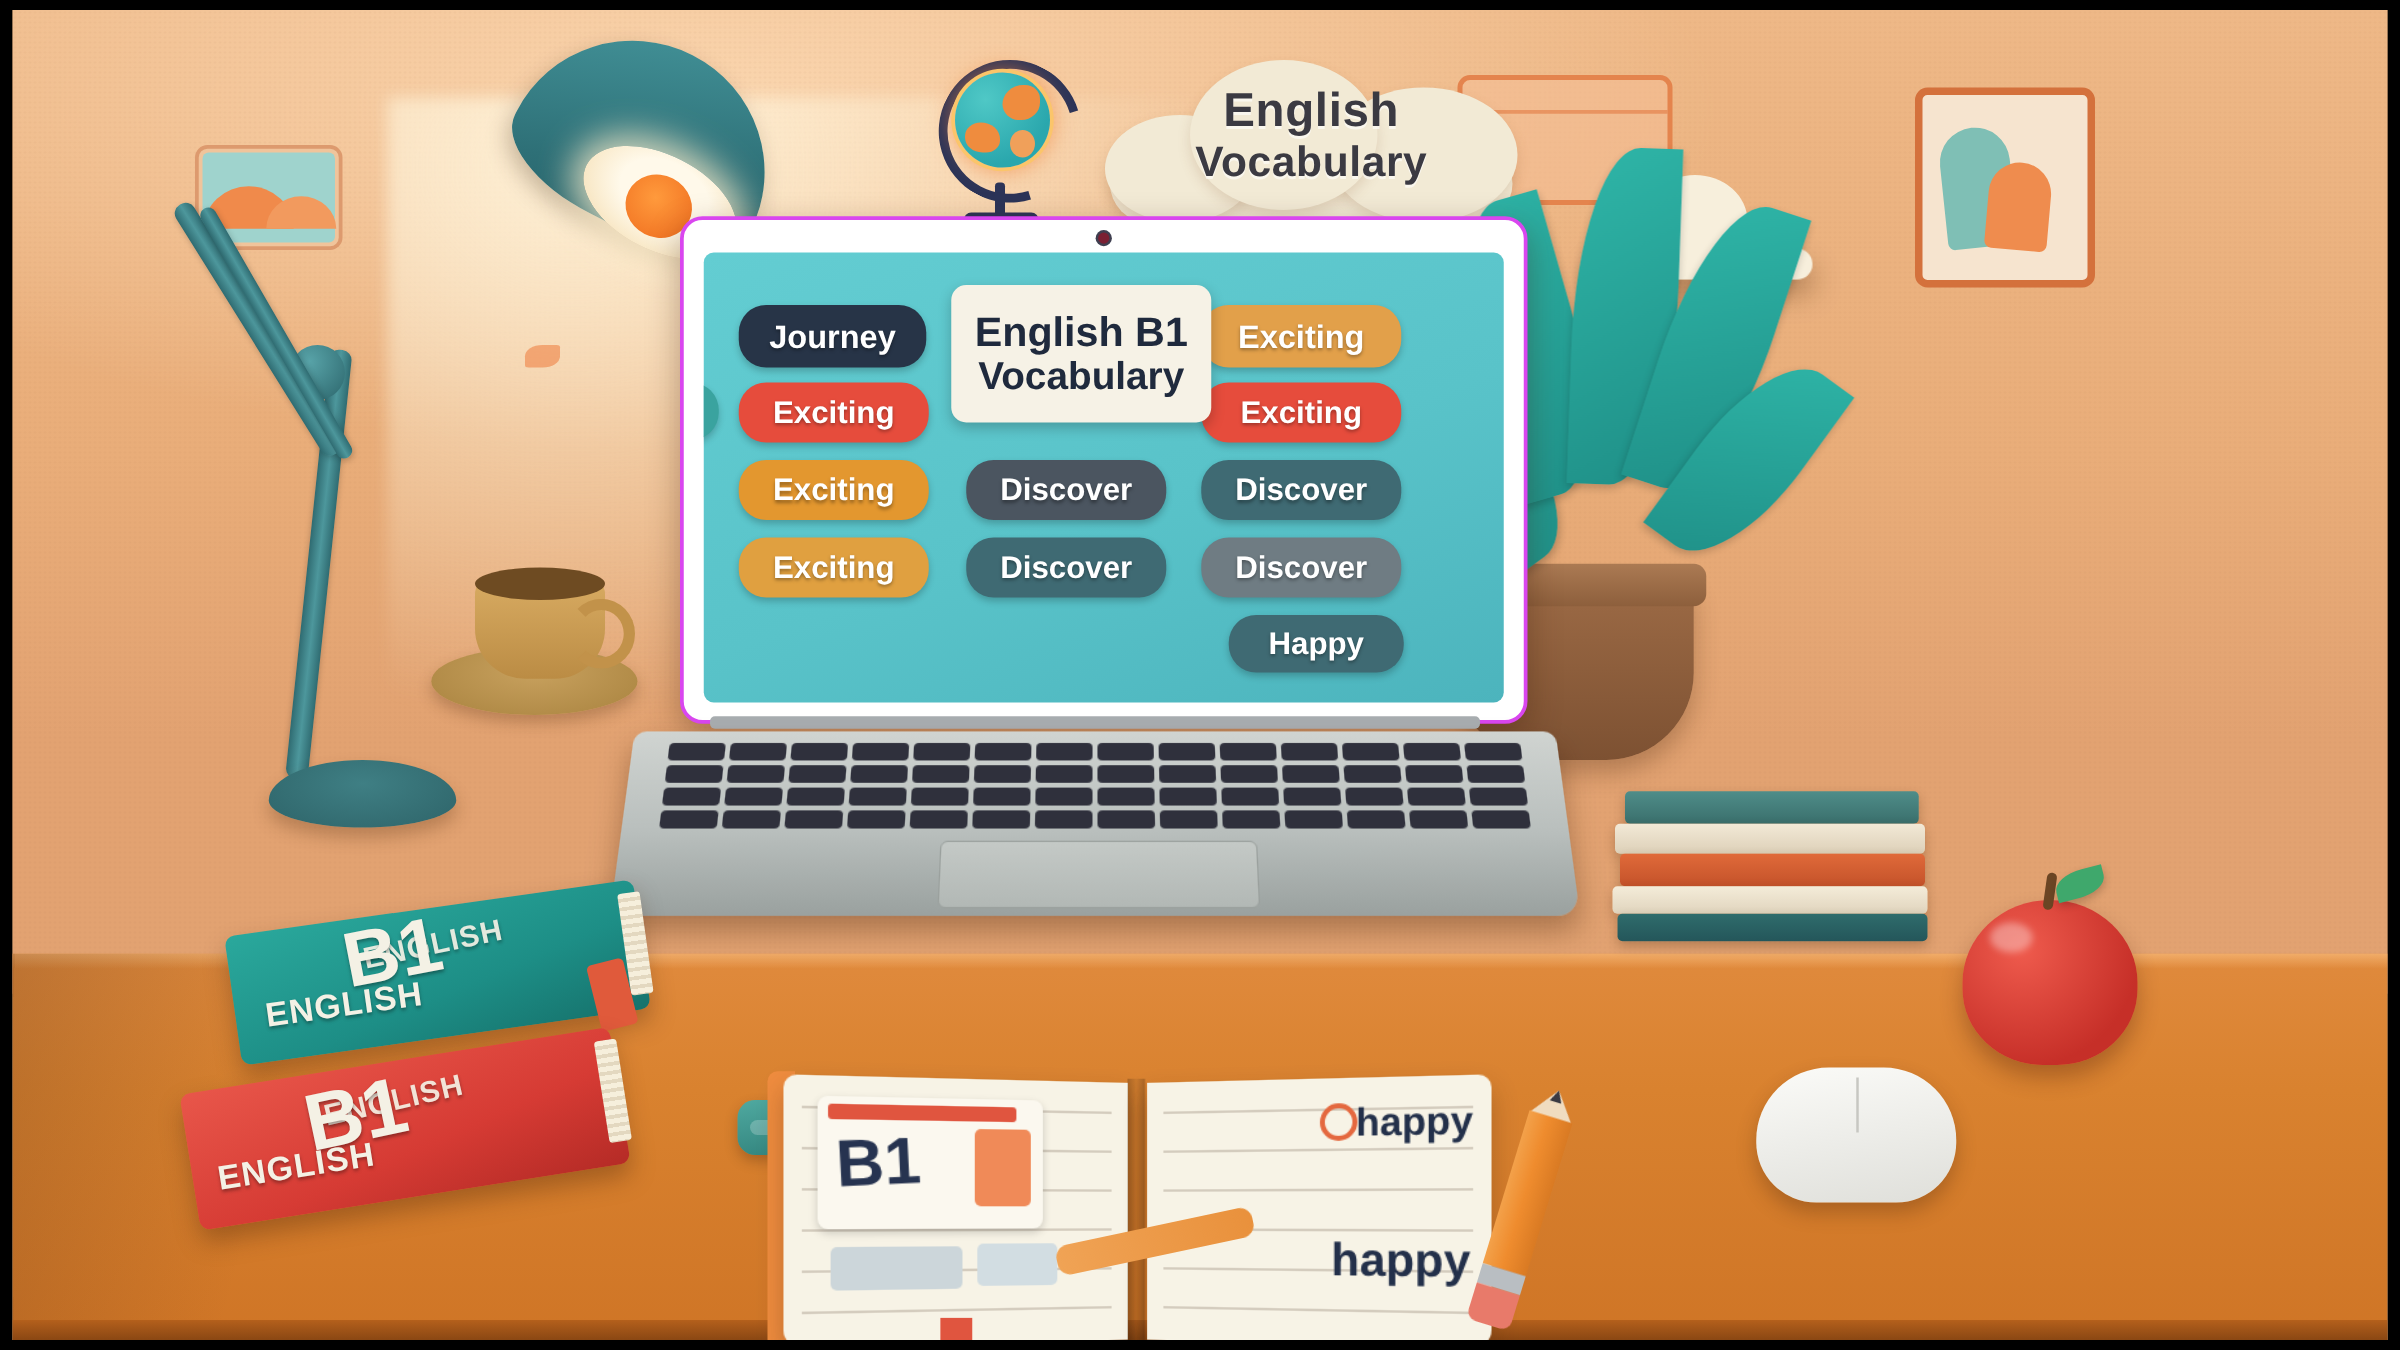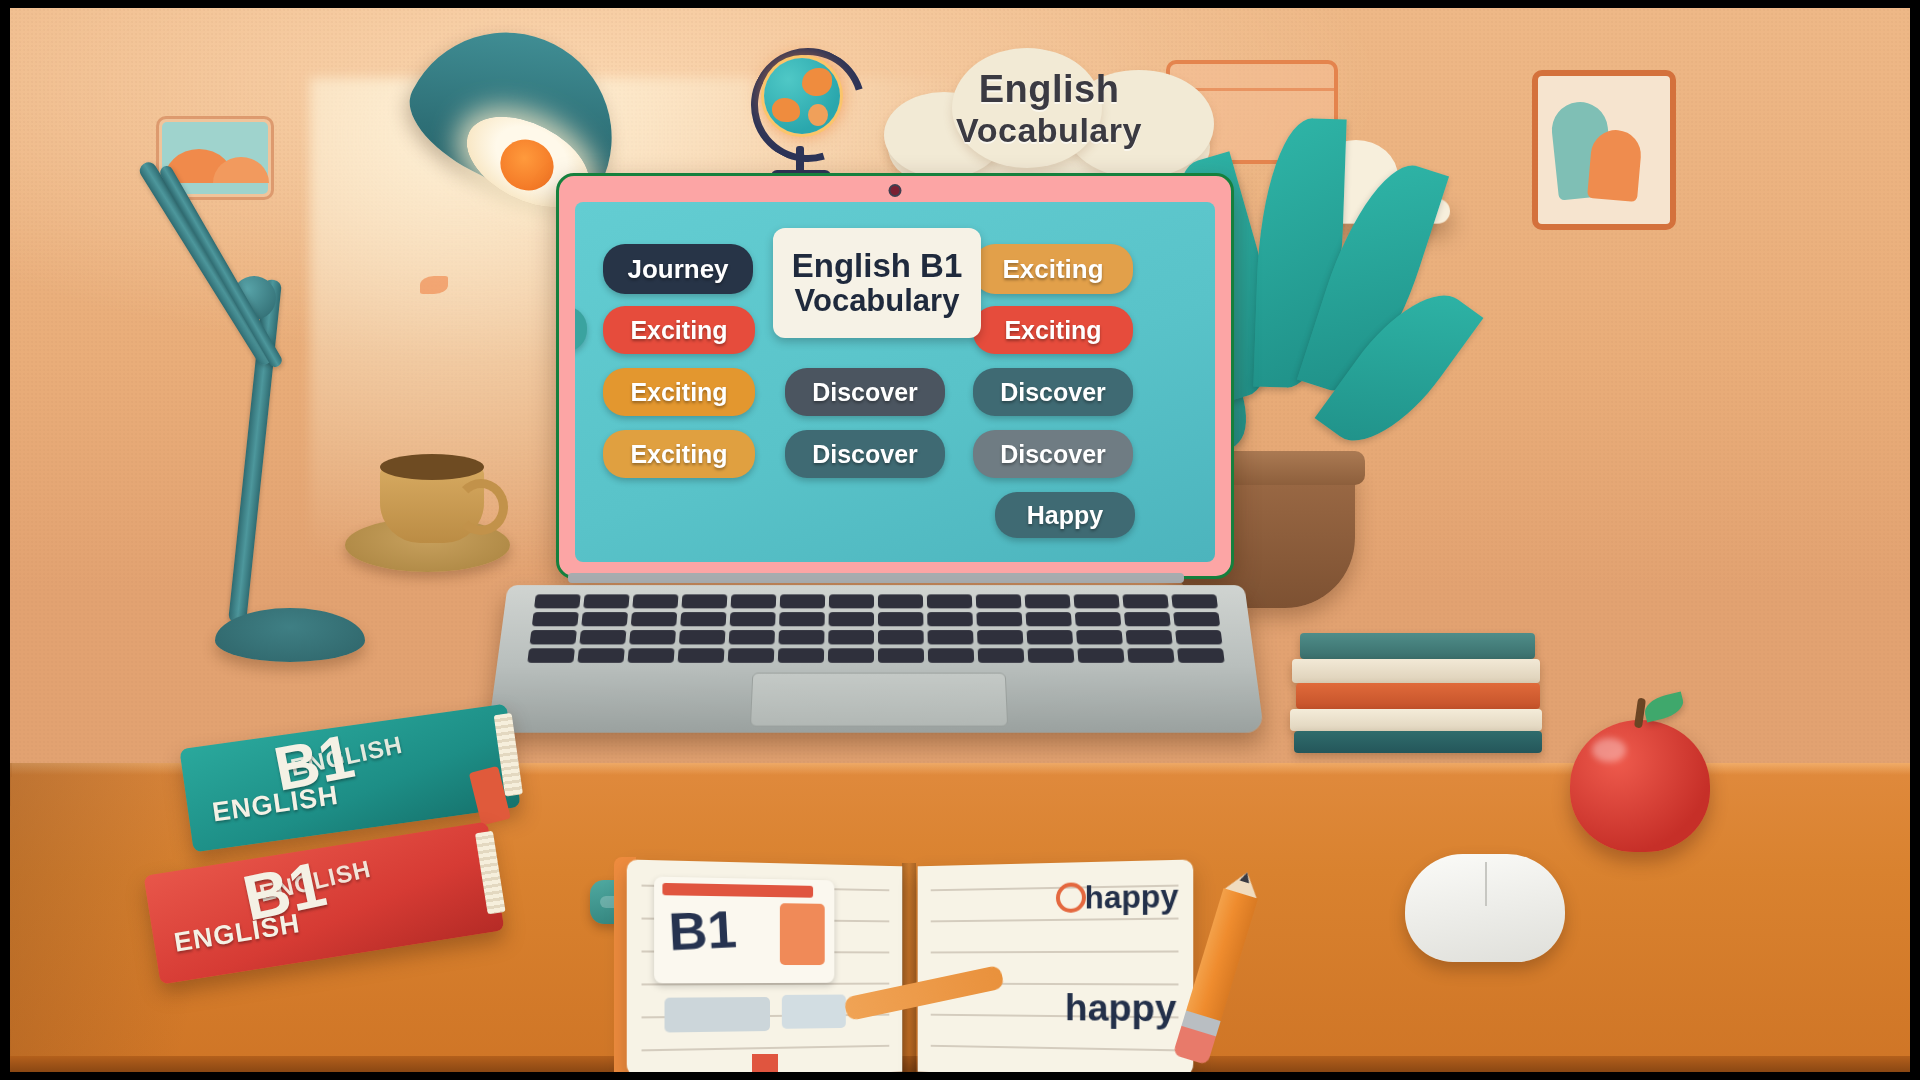--- a/index.html
+++ b/index.html
@@ -112,22 +112,22 @@
      border-radius:52% 52% 44% 44% / 72% 72% 30% 30%;transform:rotate(27deg);
      box-shadow:0 8px 18px rgba(60,35,15,.28);}
   .lamp-inner{position:absolute;left:452px;top:116px;width:132px;height:76px;
      background:radial-gradient(ellipse at 50% 40%,#fff9ea 40%,#f3d9a8 100%);
      border-radius:50%;transform:rotate(27deg);box-shadow:0 0 26px 10px rgba(255,240,205,.75);}
   .lamp-bulb{position:absolute;left:490px;top:132px;width:54px;height:50px;border-radius:50%;
      background:radial-gradient(circle at 40% 40%,#ff9a3c,#ef6c1e);transform:rotate(27deg);}
 
   
   .laptop{position:absolute;left:530px;top:165px;width:672px;height:560px;}
-  .lid{position:absolute;left:16px;top:0;width:672px;height:400px;background:#fca5a5;
-     border-radius:18px;box-shadow:0 10px 26px rgba(60,30,10,.35);border:3px solid #15803d;}
+  .lid{position:absolute;left:4px;top:0;width:672px;height:400px;background:#ffffff;
+     border-radius:18px;box-shadow:0 10px 26px rgba(60,30,10,.35);border:3px solid #d946ef;}
   .cam{position:absolute;left:50%;top:10px;transform:translateX(-50%);width:9px;height:9px;
      border-radius:50%;background:#7a2033;box-shadow:0 0 0 2px #3f3f50;}
   .screen{position:absolute;left:16px;top:26px;right:16px;bottom:14px;border-radius:8px;
      background:linear-gradient(160deg,#63cdd2 0%,#59c3c9 55%,#4cb4bd 100%);overflow:hidden;}
 
   .pill{position:absolute;border-radius:22px;color:#fff;font-weight:700;
      display:flex;align-items:center;justify-content:center;
      text-shadow:0 2px 3px rgba(0,0,0,.35);box-shadow:0 3px 6px rgba(0,0,0,.22);}
   .p-journey{left:28px;top:42px;width:150px;height:50px;background:#273447;font-size:26px;}
   .p-exc1{left:28px;top:104px;width:152px;height:48px;background:#e64c3c;font-size:25px;}

